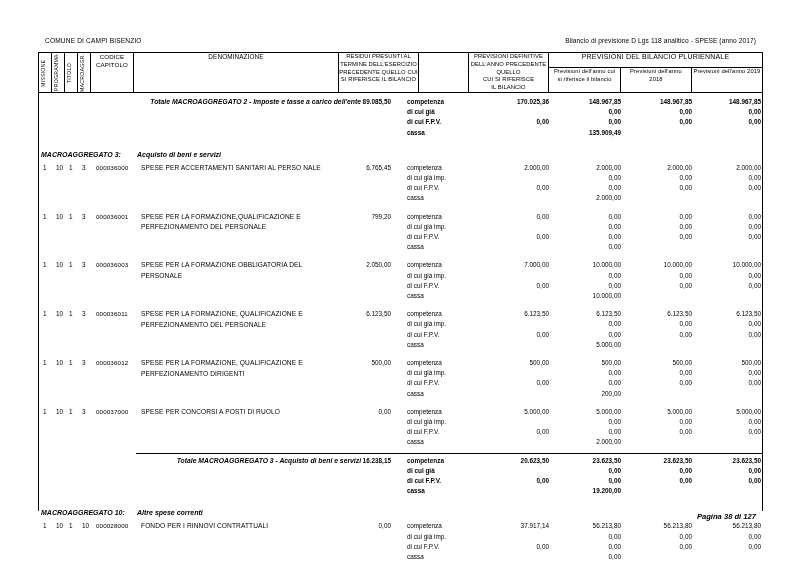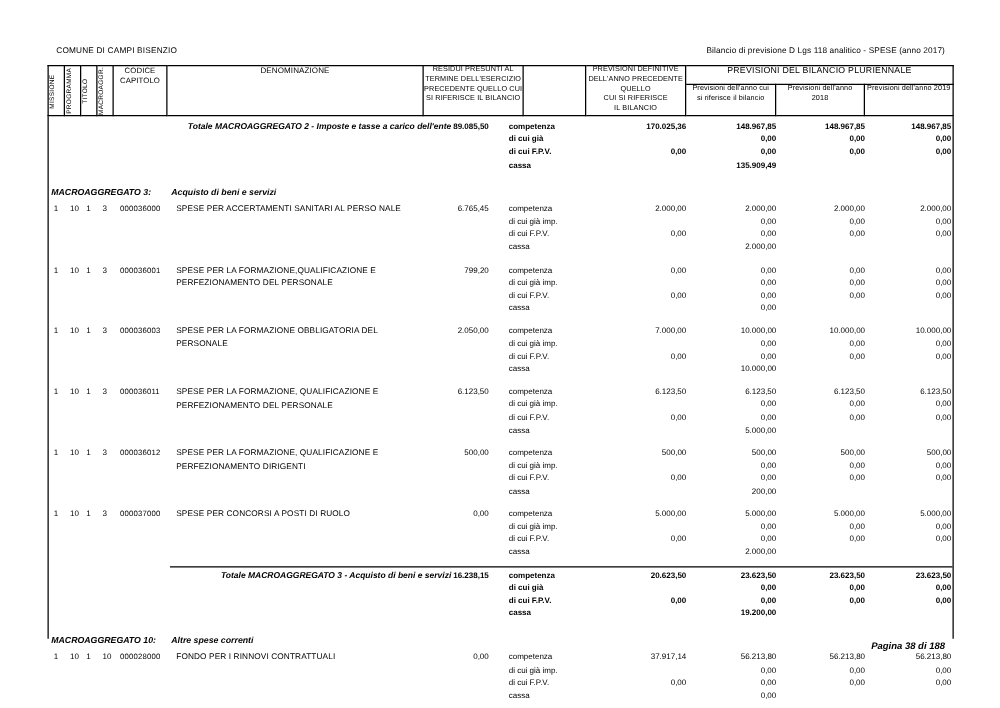--- a/index.html
+++ b/index.html
@@ -341,14 +341,14 @@
               <div class="r num" style="top: 450.8px; right: 70px; text-align: right;">0,00</div>
               <div class="r num" style="top: 450.8px; right: 1px; text-align: right;">0,00</div>
               <div class="r cl" style="top: 461px; left: 368px;">cassa</div>
               <div class="r num" style="top: 461px; right: 141px; text-align: right;">0,00</div>
             </div>
         </td>
       </tr>
     </tbody>
   </table>
 
-  <div class="footer">Pagina 38 di  188</div>
+  <div class="footer">Pagina 38 di  127</div>
 </div>
 
 </body></html>

